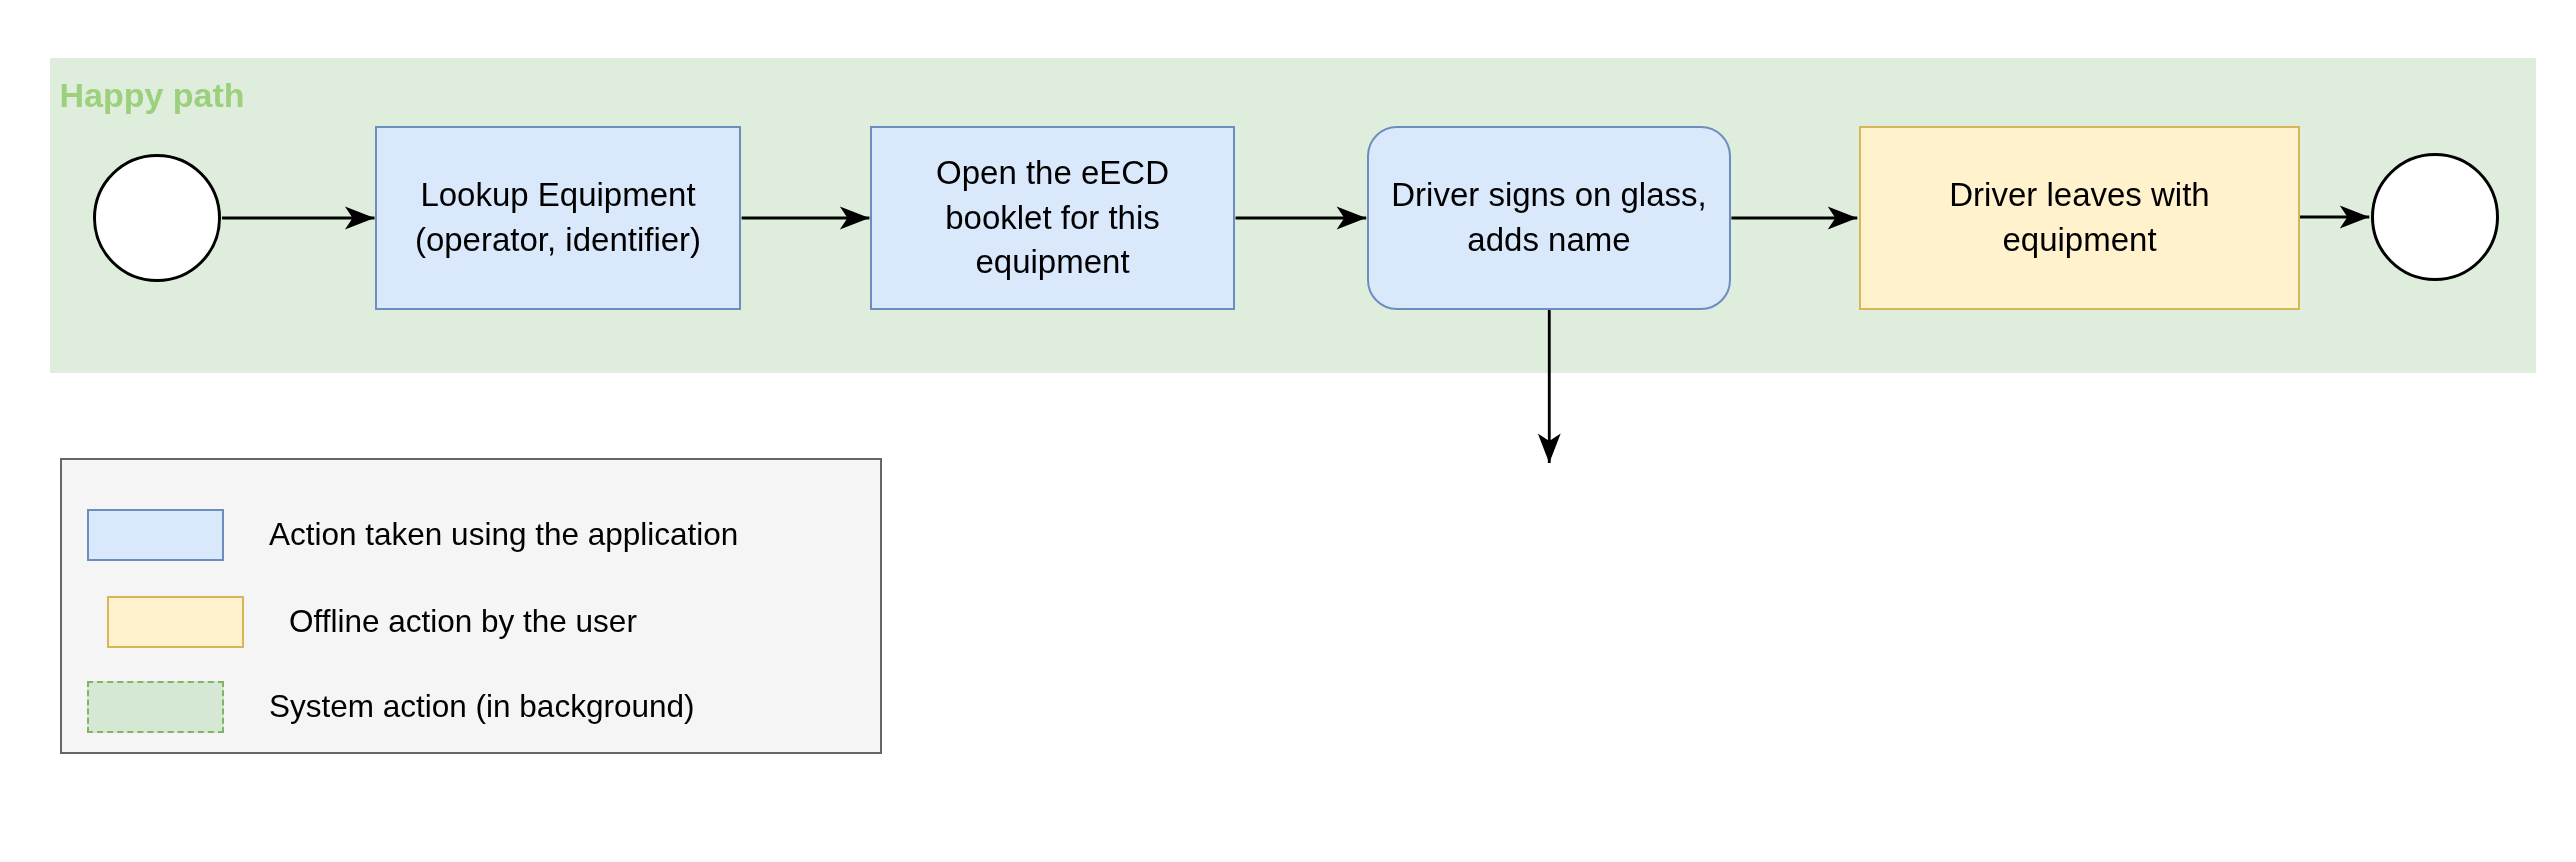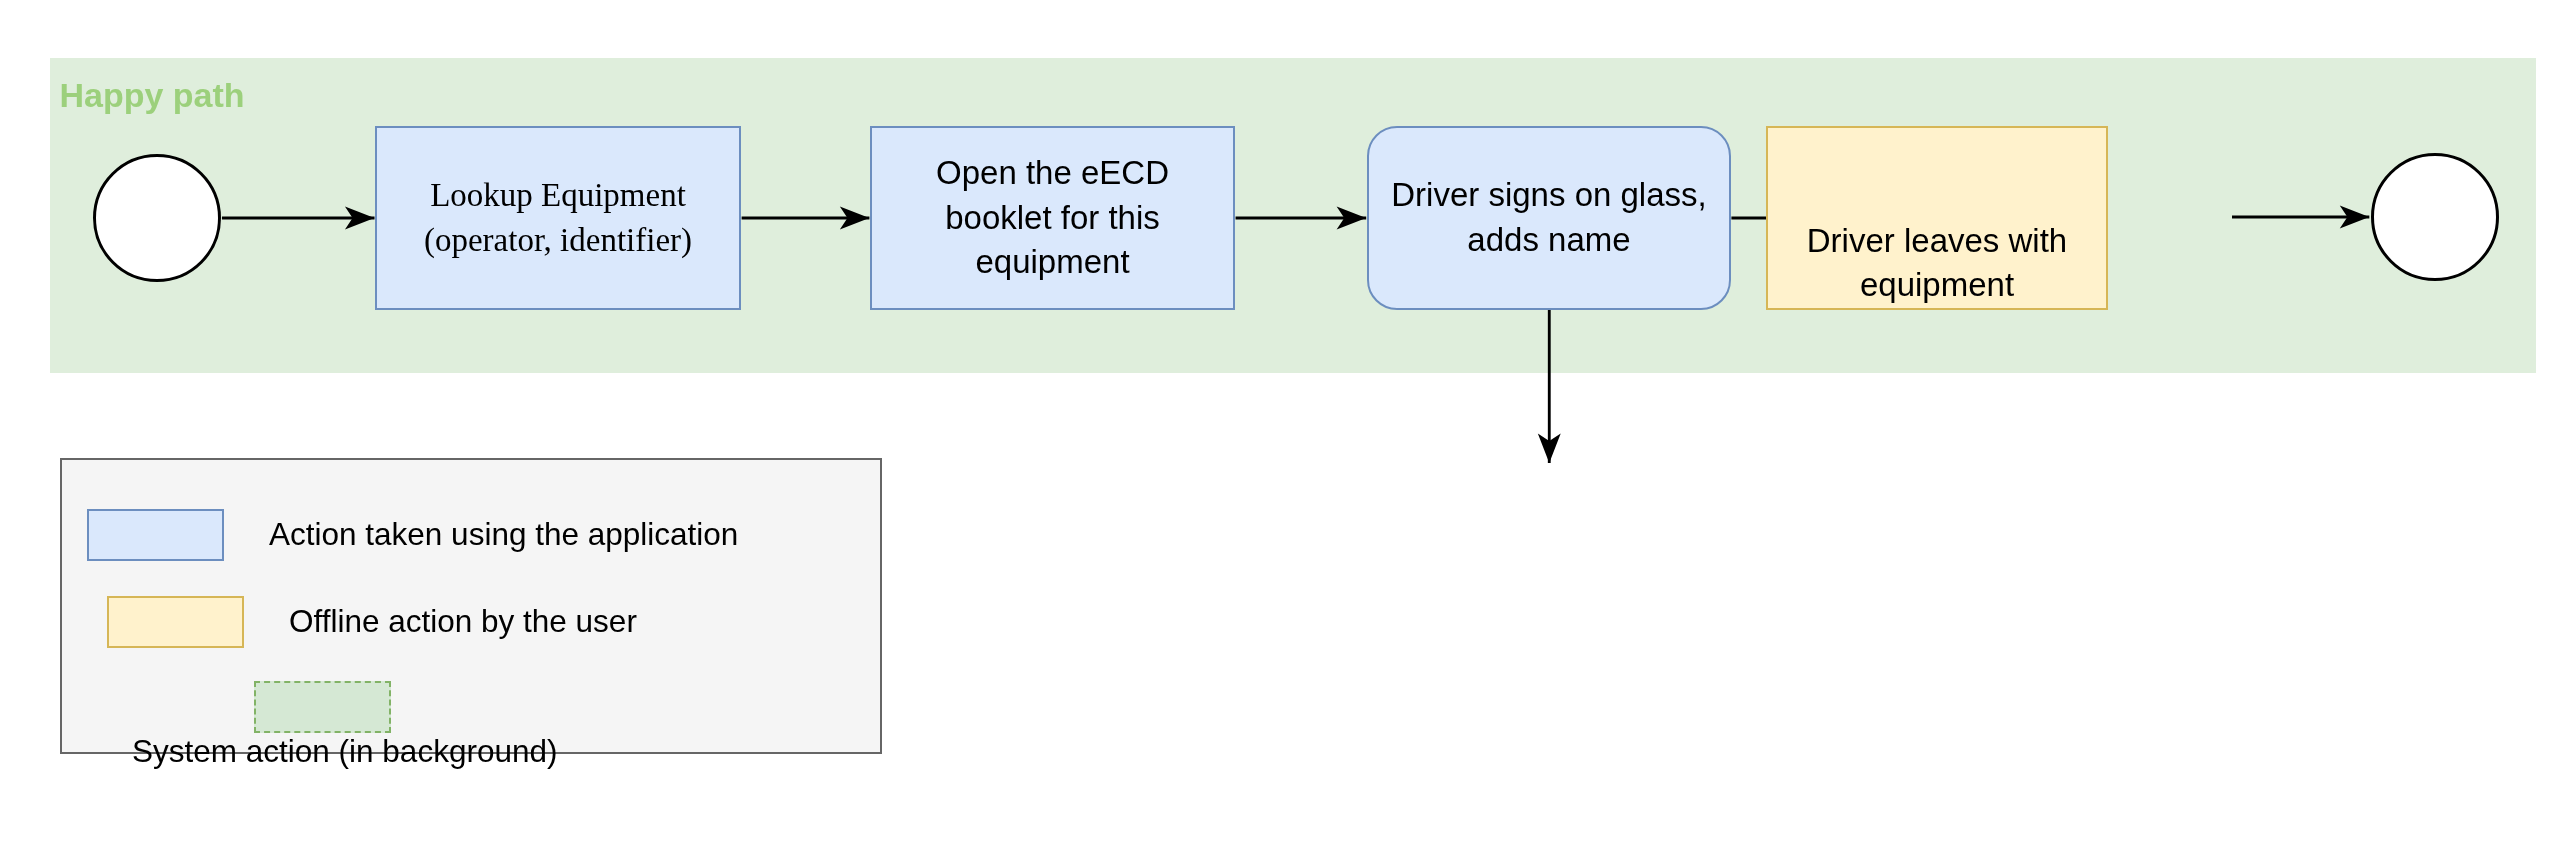--- a/index.html
+++ b/index.html
@@ -52,24 +52,24 @@
   }
   .node.offline {
     background: var(--offline-fill, #fff2cc);
     border: 2.4px solid var(--offline-stroke, #d6b656);
   }
   .node.system {
     background: var(--system-fill, #d5e8d4);
     border: 2.9px dashed var(--system-stroke, #82b366);
     font-style: italic;
   }
-  .n-lookup { left: 375px;  top: 114px; width: 366px; height: 184px; font-family: Liberation Serif, serif; }
+  .n-lookup { left: 375px;  top: 114px; width: 366px; height: 184px; }
   .n-open   { left: 870px;  top: 114px; width: 365px; height: 184px; }
   .n-sign   { left: 1367px; top: 114px; width: 364px; height: 184px; border-radius: 30px; }
-  .n-leave  { left: 1766px; top: 114px; width: 342px; height: 184px; align-items: flex-end; }
+  .n-leave  { left: 1859px; top: 114px; width: 441px; height: 184px; }
   .n-status { left: 1366px; top: 452px; width: 367px; height: 185px; }
 
   .event-circle {
     position: absolute;
     width: 128px; height: 128px;
     border-radius: 50%;
     background: #ffffff;
     border: 3.8px solid var(--connector, #000000);
     box-sizing: border-box;
   }
@@ -99,21 +99,21 @@
   }
   .legend-row {
     position: absolute;
     left: 25px;
     height: 52px;
     display: flex;
     align-items: center;
   }
   .legend-row.r0 { top: 49px; }
   .legend-row.r1 { top: 136px; padding-left: 20px; }
-  .legend-row.r2 { top: 221px; flex-direction: column; }
+  .legend-row.r2 { top: 221px; }
   .swatch {
     width: 137px; height: 52px;
     box-sizing: border-box;
     flex: none;
   }
   .swatch.app {
     background: var(--app-fill, #dae8fc);
     border: 2.9px solid var(--app-stroke, #6c8ebf);
   }
   .swatch.offline {

